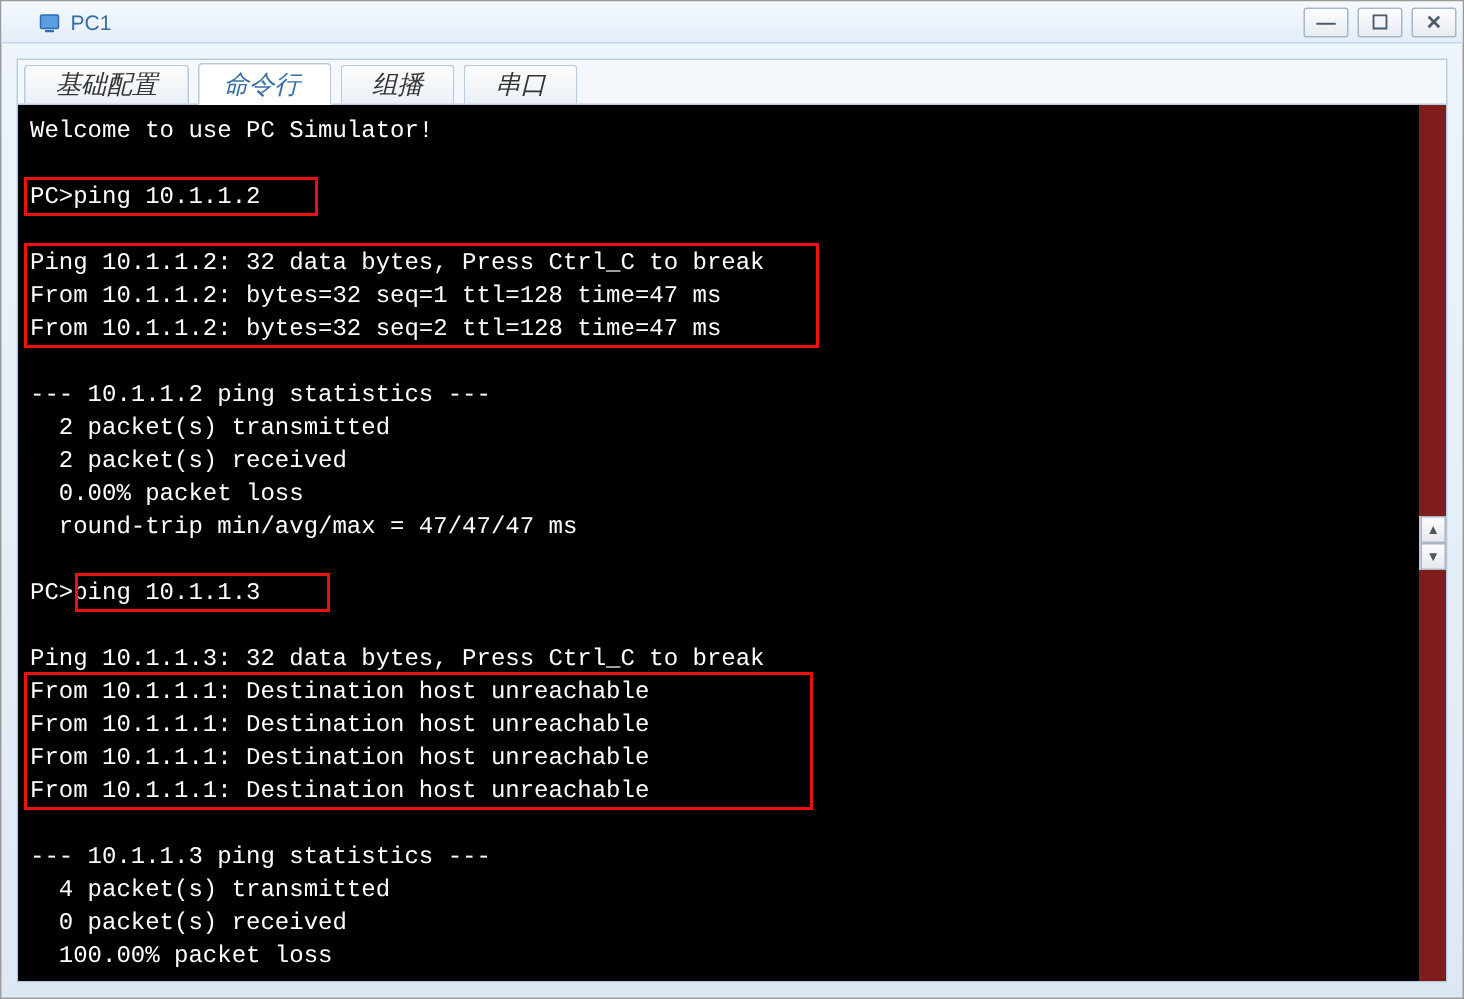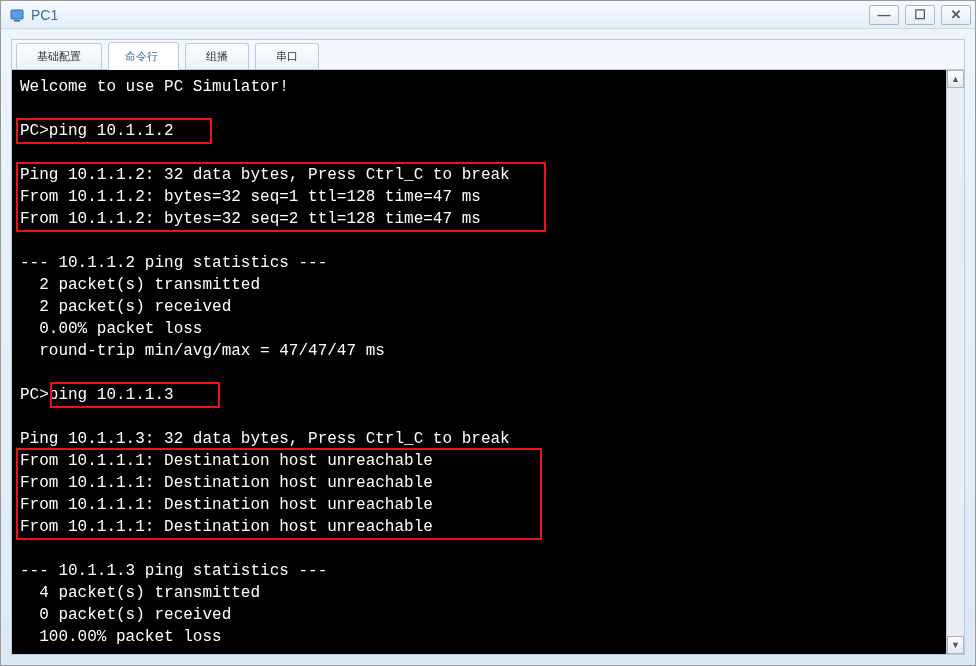--- a/index.html
+++ b/index.html
@@ -15,21 +15,21 @@
       height: 666px;
       border: 1px solid #999;
       background: linear-gradient(to bottom, #eef5fc 0%, #dce9f5 100%);
       display: flex;
       flex-direction: column;
     }
     .titlebar {
       height: 30px;
       display: flex;
       align-items: center;
-      padding: 0 4px 0 8px;
+      padding: 0 4px 0 24px;
       background: linear-gradient(to bottom, #f4f9fe 0%, #e4eef8 100%);
       border-bottom: 1px solid #c9d8e8;
     }
     .titlebar .icon {
       width: 16px;
       height: 16px;
       margin-right: 6px;
       position: relative;
     }
     .titlebar .icon svg { width: 16px; height: 16px; }
@@ -63,46 +63,48 @@
     }
     .tabs {
       display: flex;
       background: #f4f8fc;
       border-bottom: 1px solid #b8cadc;
       height: 30px;
       align-items: flex-end;
     }
     .tab {
       padding: 5px 20px;
-      font-size: 11px;
+      font-size: 17px;
       border: 1px solid #b8cadc;
       border-bottom: none;
       margin-right: 2px;
       margin-left: 4px;
       background: linear-gradient(to bottom, #fdfdfe, #eaf0f6);
       cursor: pointer;
       color: #333;
       height: 26px;
       display: flex;
       align-items: center;
       border-radius: 3px 3px 0 0;
+      font-style: italic;
     }
     .tab.active {
       background: #fff;
       color: #3a6ea5;
       border-bottom: 1px solid #fff;
       margin-bottom: -1px;
       height: 28px;
       padding-left: 16px;
     }
     .terminal-wrapper {
       flex: 1;
       display: flex;
       background: #7f1d1d;
       position: relative;
+      align-items: center;
     }
     .terminal {
       flex: 1;
       background: #000;
       color: #fff;
       font-family: "Courier New", monospace;
       font-size: 16px;
       line-height: 22px;
       padding: 6px 8px;
       white-space: pre;

